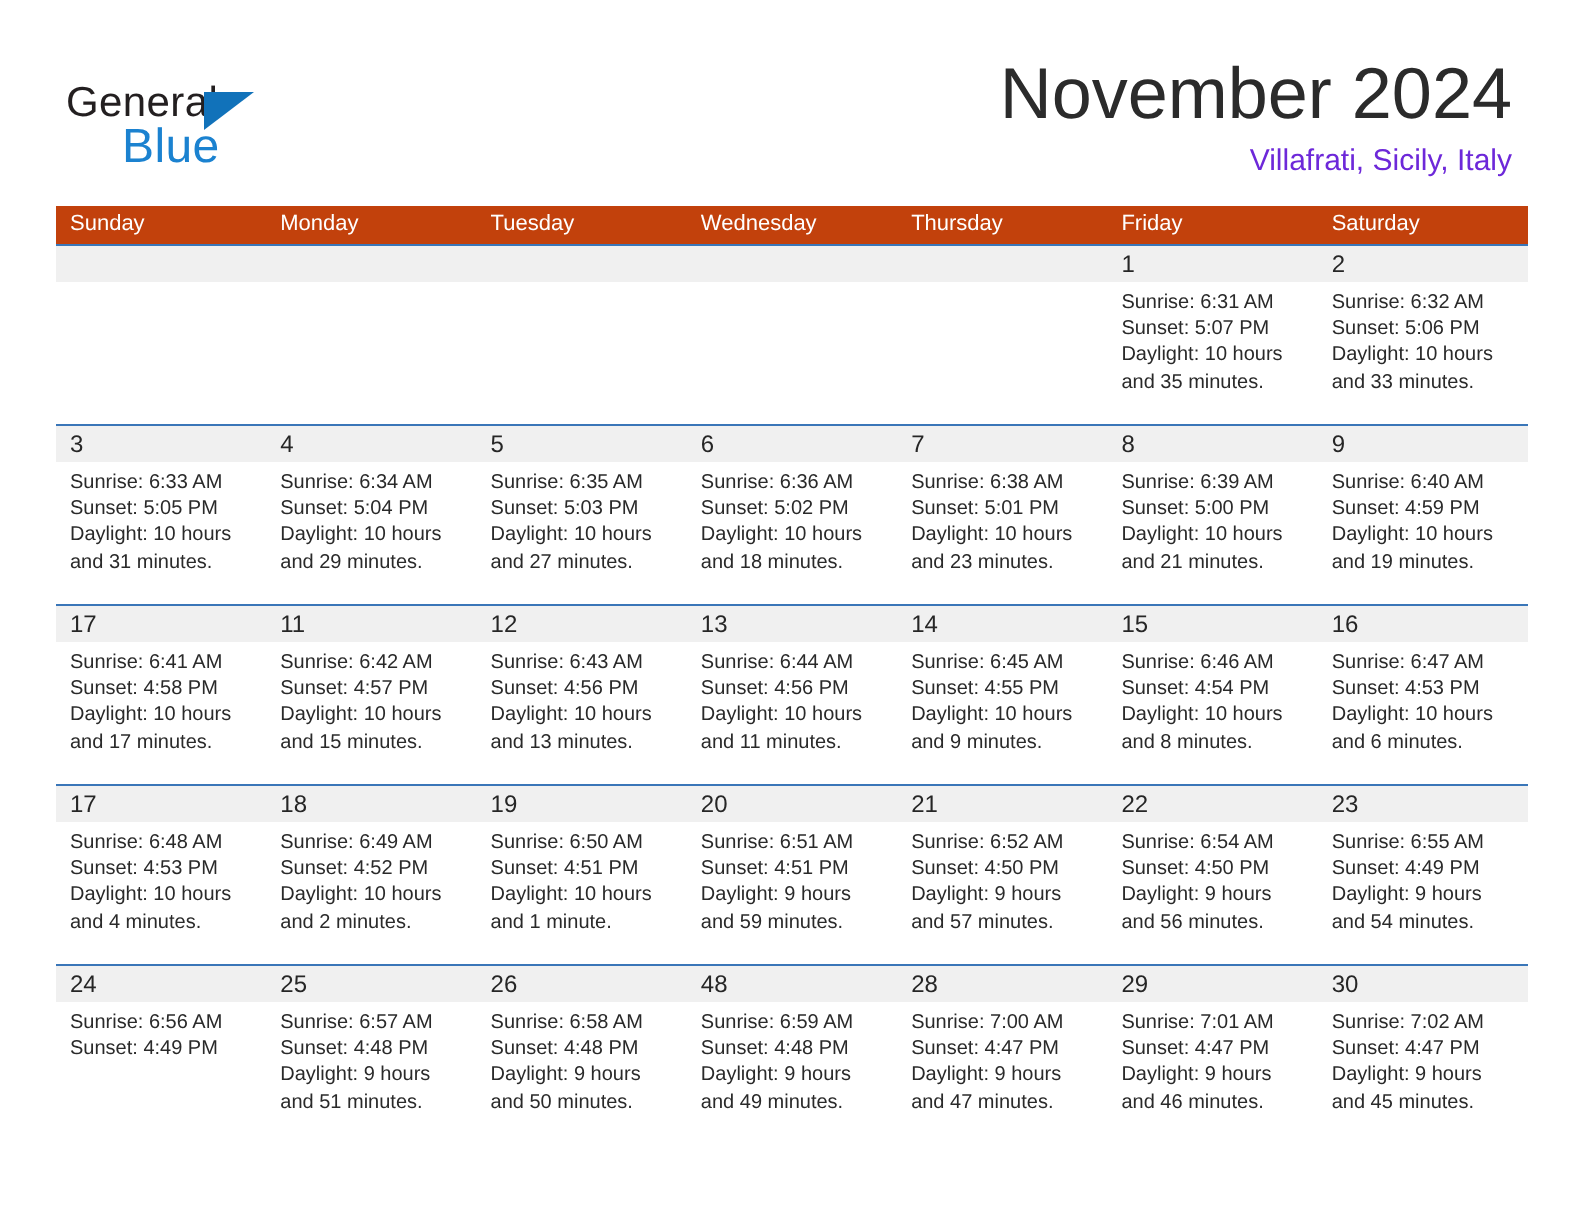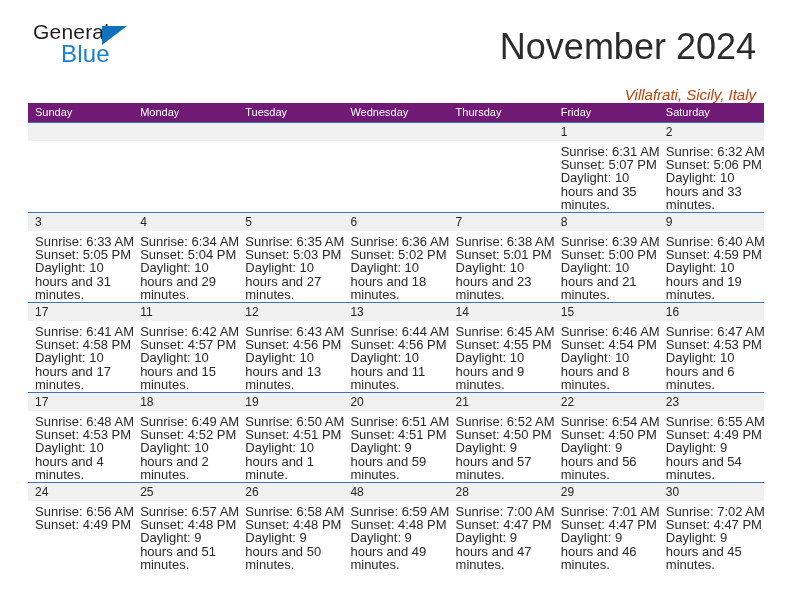--- a/index.html
+++ b/index.html
@@ -27,21 +27,21 @@
     position: absolute;
     left: 0;
     top: 0;
     width: 792px;
     height: 100px;
   }
 
   .logo {
     position: absolute;
     left: 33px;
-    top: 20px;
+    top: 40px;
     width: 130px;
     height: 48px;
   }
   .logo-general {
     position: absolute;
     left: 0;
     top: 0;
     font-size: 21px;
     letter-spacing: 0.2px;
     color: #231f20;
@@ -73,40 +73,39 @@
     text-align: right;
   }
   .cal-title {
     font-size: 36px;
     font-weight: normal;
     color: #2b2b2b;
     line-height: 34px;
     white-space: nowrap;
   }
   .cal-subtitle {
-    margin-top: 21px;
+    margin-top: 7px;
     font-size: 15px;
     font-weight: normal;
-    color: #c2410c;
+    color: #6d28d9;
     line-height: 19px;
     white-space: nowrap;
-    font-style: italic;
   }
 
   
   .calendar {
     position: absolute;
     left: 28px;
     top: 103px;
     width: 736px;
   }
 
   .weekday-row {
     display: flex;
-    background: #701a75;
+    background: #c2410c;
     height: 19px;
   }
   .weekday {
     flex: 1 1 0;
     color: #ffffff;
     font-size: 11px;
     line-height: 19px;
     padding-left: 7px;
     box-sizing: border-box;
     white-space: nowrap;
@@ -138,21 +137,21 @@
     color: #262626;
     padding-left: 7px;
     box-sizing: border-box;
   }
   .day.empty .day-num-band {
     background: #f0f0f0;
   }
 
   .day-info {
     padding: 4px 6px 0 7px;
-    font-size: 13px;
+    font-size: 10px;
     line-height: 13.2px;
     color: #2a2a2a;
   }
   .day-info div {
     white-space: nowrap;
   }
   .day-info .wrap {
     white-space: normal;
   }
 </style>

